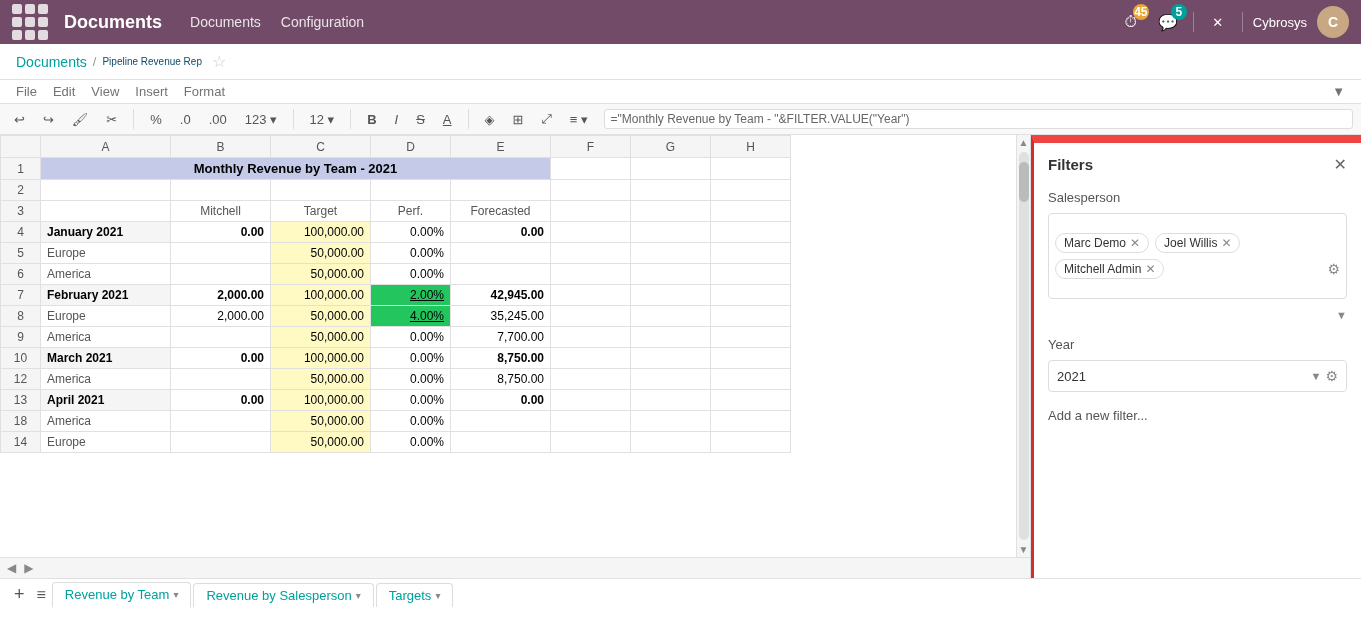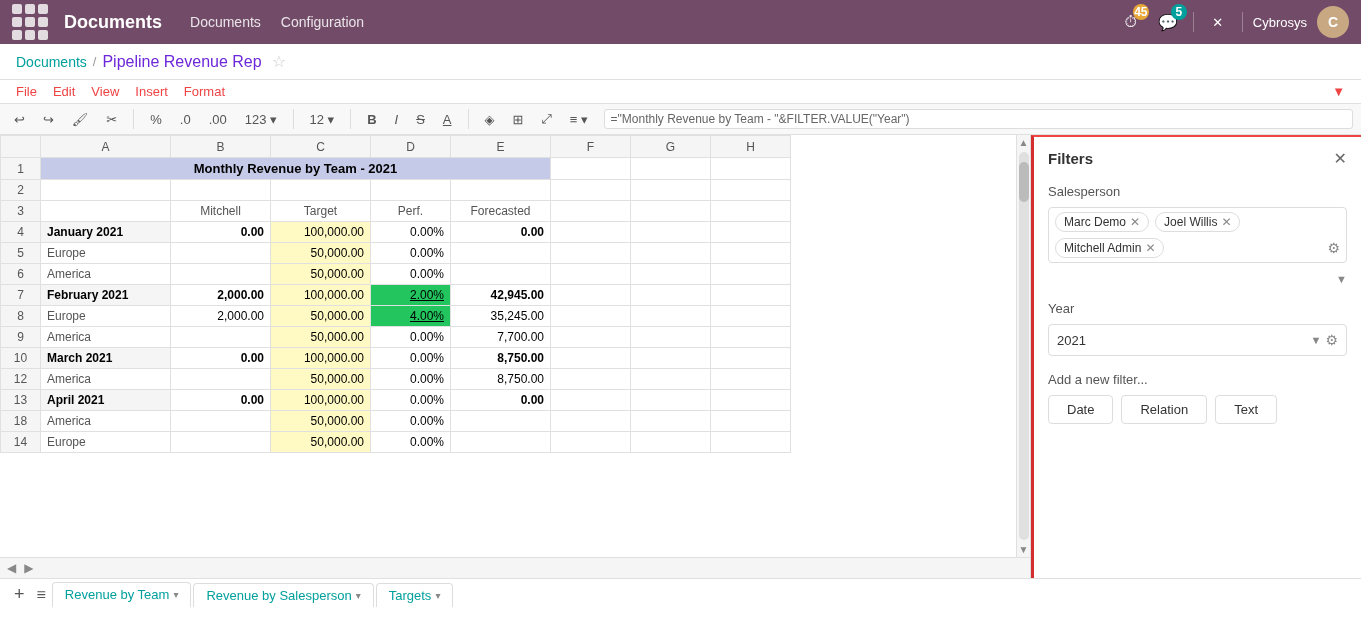--- a/index.html
+++ b/index.html
@@ -33,34 +33,34 @@
     .breadcrumb {
       display: flex;
       align-items: center;
       padding: 8px 16px;
       border-bottom: 1px solid #e0e0e0;
       gap: 6px;
       background: #fff;
     }
     .breadcrumb a { color: #00A09D; text-decoration: none; font-size: 14px; }
     .breadcrumb .sep { color: #999; }
-    .breadcrumb .current { color: #6d28d9; font-size: 16px; }
+    .breadcrumb .current { color: #0c4a6e; font-size: 10px; }
     .star-icon { color: #ccc; font-size: 16px; cursor: pointer; margin-left: 4px; }
 
     
     .menu-bar {
       display: flex;
       align-items: center;
       padding: 4px 16px;
       border-bottom: 1px solid #e0e0e0;
       gap: 16px;
       background: #fff;
       position: relative;
     }
-    .menu-bar span { color: #ef4444; font-size: 13px; cursor: pointer; }
+    .menu-bar span { color: #737373; font-size: 13px; cursor: pointer; }
     .filter-icon-right { position: absolute; right: 16px; color: #00A09D; font-size: 18px; cursor: pointer; }
 
     
     .toolbar {
       display: flex;
       align-items: center;
       padding: 4px 8px;
       border-bottom: 1px solid #e0e0e0;
       gap: 6px;
       background: #f8f8f8;
@@ -212,21 +212,21 @@
 
     .filter-section { display: flex; flex-direction: column; gap: 8px; }
     .filter-label { font-size: 13px; color: #555; font-weight: 500; }
     .filter-tags {
       display: flex;
       flex-wrap: wrap;
       gap: 6px;
       align-items: center;
       border: 1px solid #ddd;
       border-radius: 4px;
-      padding: 4px 6px;
+      padding: 19px 6px;
       min-height: 32px;
     }
     .filter-tag {
       display: flex;
       align-items: center;
       gap: 4px;
       background: #fff;
       border: 1px solid #ddd;
       border-radius: 12px;
       padding: 2px 8px;
@@ -583,21 +583,21 @@
     </div>
 
     <div class="scroll-arrows">
       <div class="scroll-h">
         <span class="scroll-btn">◀</span>
         <span class="scroll-btn">▶</span>
       </div>
     </div>
   </div>
 
-  <div class="sidebar" style="border-top: 2px solid #ef4444;">
+  <div class="sidebar" style="border-top: 8px solid #ef4444;">
     <div class="sidebar-header">
       <span class="sidebar-title">Filters</span>
       <span class="sidebar-close">✕</span>
     </div>
 
     <div class="filter-section">
       <div class="filter-label">Salesperson</div>
       <div class="filter-tags">
         <div class="filter-tag">
           <span>Marc Demo</span>
@@ -624,25 +624,20 @@
         <span class="filter-year-val">2021</span>
         <div class="filter-year-icons">
           <span class="dropdown-arrow">▼</span>
           <span class="filter-gear">⚙</span>
         </div>
       </div>
     </div>
 
     <div class="filter-section">
       <div class="add-filter-label">Add a new filter...</div>
-      <div class="add-filter-btns">
-        <button class="add-filter-btn">Date</button>
-        <button class="add-filter-btn">Relation</button>
-        <button class="add-filter-btn">Text</button>
-      </div>
     </div>
   </div>
 
 </div>
 
 <div class="bottom-tabs">
   <button class="tab-add-btn">+</button>
   <button class="tab-list-btn">≡</button>
   <div class="tab-item active">
     <span>Revenue by Team</span>

